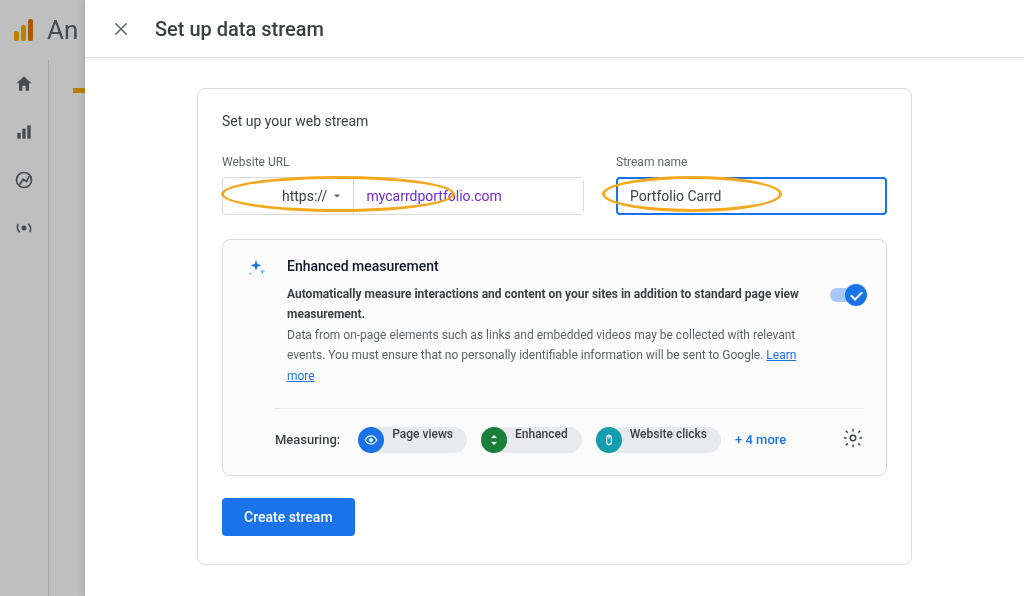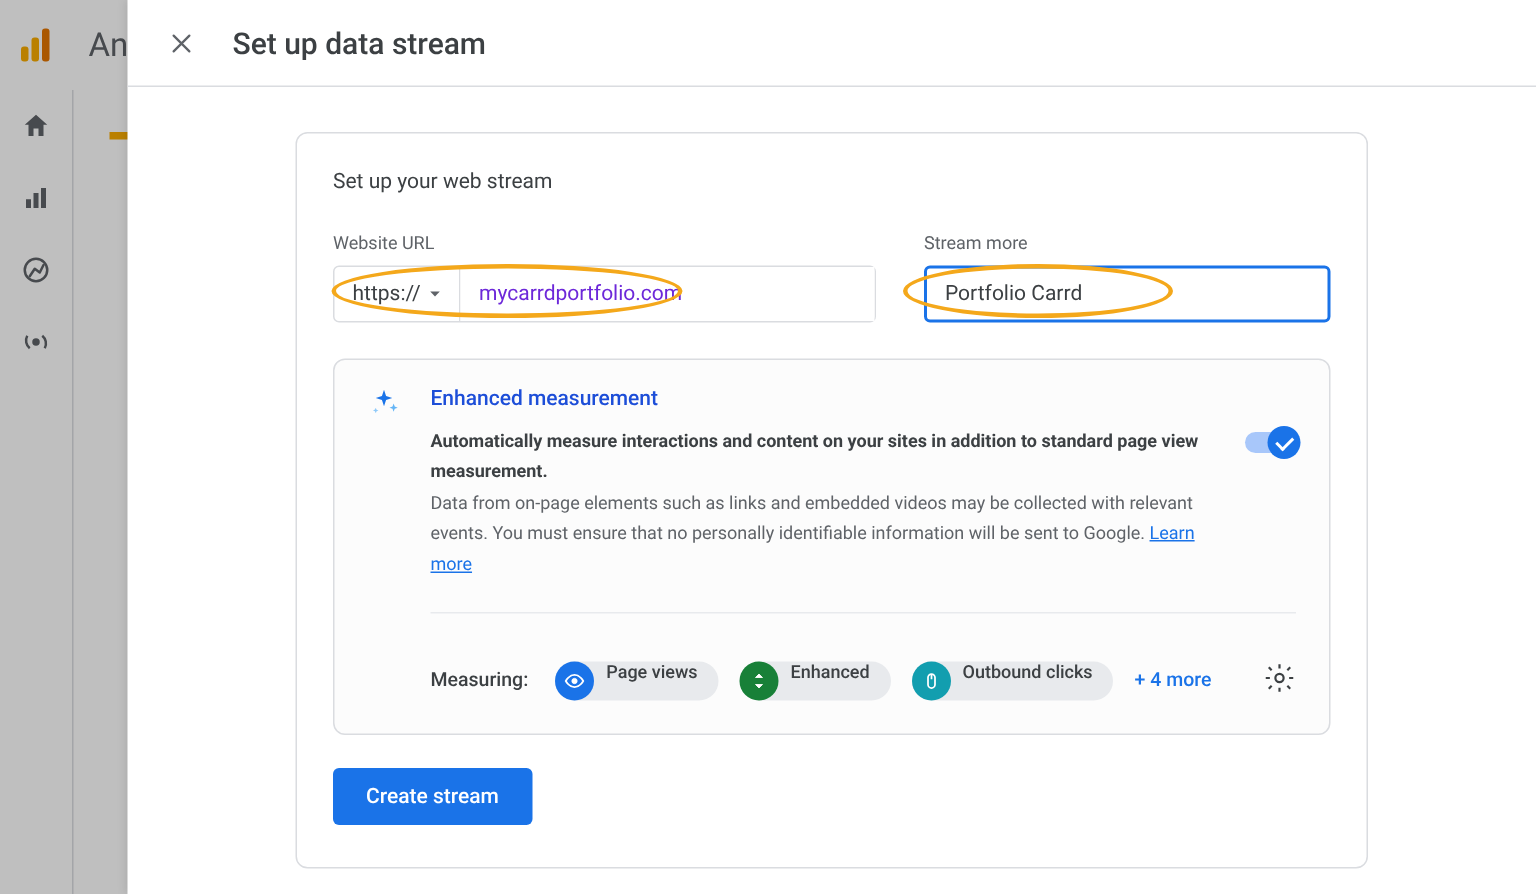--- a/index.html
+++ b/index.html
@@ -5,21 +5,21 @@
 * { margin: 0; padding: 0; box-sizing: border-box; font-family: 'Google Sans', Roboto, Arial, sans-serif; }
 body { width: 1024px; height: 596px; overflow: hidden; position: relative; background: #fff; }
 
 .bg-overlay { position: absolute; inset: 0; background: rgba(0,0,0,0.25); z-index: 0; }
 
 .bg-topbar { position: absolute; top: 0; left: 0; right: 0; height: 60px; background: #fff; display: flex; align-items: center; padding: 0 14px; gap: 14px; z-index: 0; }
 .ga-logo { display: flex; align-items: flex-end; gap: 2px; }
 .ga-logo .b1 { width: 5px; height: 10px; background: #f9ab00; border-radius: 2px; }
 .ga-logo .b2 { width: 5px; height: 16px; background: #f9ab00; border-radius: 2px; }
 .ga-logo .b3 { width: 5px; height: 22px; background: #e37400; border-radius: 2px; }
-.bg-title { color: #5f6368; font-size: 22px; margin-left: 12px; }
+.bg-title { color: #5f6368; font-size: 26px; }
 
 .bg-sidebar { position: absolute; top: 60px; left: 0; width: 48px; bottom: 0; background: #fff; display: flex; flex-direction: column; align-items: center; padding-top: 14px; gap: 24px; z-index: 0; }
 .bg-sidebar svg { width: 20px; height: 20px; fill: none; stroke: #5f6368; stroke-width: 2; }
 .bg-sidebar .filled { fill: #5f6368; stroke: none; }
 
 .bg-accent { position: absolute; top: 88px; left: 73px; width: 22px; height: 5px; background: #f9ab00; z-index: 0; }
 .bg-divider { position: absolute; top: 60px; left: 48px; width: 1px; bottom: 0; background: #dadce0; z-index: 0; }
 
 .modal-panel { position: absolute; top: 0; left: 85px; right: 0; bottom: 0; background: #fff; z-index: 1; box-shadow: -2px 0 6px rgba(0,0,0,0.1); }
 .modal-header { height: 58px; border-bottom: 1px solid #dadce0; display: flex; align-items: center; padding: 0 24px; gap: 22px; }
@@ -30,46 +30,46 @@
 .modal-body { padding: 30px 112px; }
 .card { border: 1px solid #dadce0; border-radius: 8px; padding: 24px 24px 28px; }
 .card-sub { font-size: 14px; color: #3c4043; margin-bottom: 26px; }
 
 .form-row { display: flex; gap: 32px; margin-bottom: 24px; position: relative; }
 .field { display: flex; flex-direction: column; gap: 8px; }
 .field-url { flex: 0 0 362px; }
 .field-name { flex: 1; }
 .field-label { font-size: 12px; color: #5f6368; }
 
-.url-group { display: flex; border: 1px solid #dadce0; border-radius: 4px; height: 38px; }
+.url-group { display: flex; border: 1px solid #dadce0; border-radius: 4px; height: 38px; padding-left: 47px; }
 .protocol { display: flex; align-items: center; padding: 0 12px; border-right: 1px solid #dadce0; gap: 6px; font-size: 14px; color: #3c4043; cursor: pointer; }
 .protocol svg { width: 8px; height: 8px; fill: #5f6368; }
 .url-input { flex: 1; border: none; outline: none; padding: 0 12px; font-size: 14px; color: #6d28d9; }
 
 .name-input { height: 38px; border: 2px solid #1a73e8; border-radius: 4px; padding: 0 12px; font-size: 14px; color: #3c4043; outline: none; width: 100%; }
 
 .callout { position: absolute; border: 3px solid #f4a81b; border-radius: 50%; pointer-events: none; }
 .callout-1 { width: 234px; height: 36px; top: 21px; left: -1px; }
 .callout-2 { width: 180px; height: 36px; top: 21px; left: 380px; }
 
 .em-box { border: 1px solid #dadce0; border-radius: 8px; padding: 18px 22px 22px; background: #fcfcfc; }
 .em-head { display: flex; align-items: flex-start; gap: 20px; }
 .sparkle { width: 22px; flex-shrink: 0; }
 .sparkle svg { width: 22px; height: 22px; }
 .em-content { flex: 1; }
-.em-title { font-size: 14px; font-weight: 500; color: #1d4ed8; margin-bottom: 10px; }
+.em-title { font-size: 14px; font-weight: 500; color: #0f172a; margin-bottom: 10px; }
 .em-desc { font-size: 12px; color: #5f6368; line-height: 1.7; }
 .em-bold { font-weight: 700; color: #3c4043; }
 .em-link { color: #1a73e8; text-decoration: underline; cursor: pointer; }
 
 .toggle { position: relative; width: 34px; height: 14px; background: #a8c7fa; border-radius: 7px; flex-shrink: 0; margin-top: 30px; cursor: pointer; }
 .toggle-knob { position: absolute; right: -3px; top: -4px; width: 22px; height: 22px; background: #1a73e8; border-radius: 50%; display: flex; align-items: center; justify-content: center; }
 .toggle-knob::after { content: ""; width: 9px; height: 5px; border-left: 2px solid #fff; border-bottom: 2px solid #fff; transform: rotate(-45deg); margin-top: -2px; }
 
-.measure-row { display: flex; align-items: center; gap: 14px; margin-top: 22px; padding-top: 32px; border-top: 1px solid #e8eaed; margin-left: 42px; }
+.measure-row { display: flex; align-items: center; gap: 14px; margin-top: 22px; padding-top: 18px; border-top: 1px solid #e8eaed; margin-left: 30px; }
 .measure-label { font-size: 13px; color: #3c4043; font-weight: 500; margin-right: 4px; }
 .chip { display: flex; align-items: flex-start; background: #e8eaed; border-radius: 14px; height: 26px; padding-right: 14px; font-size: 12px; color: #3c4043; font-weight: 500; }
 .chip-ico { width: 26px; height: 26px; border-radius: 50%; display: flex; align-items: center; justify-content: center; margin-right: 8px; }
 .chip-ico svg { width: 14px; height: 14px; fill: #fff; stroke: #fff; }
 .c-blue { background: #1a73e8; }
 .c-green { background: #188038; }
 .c-teal { background: #129eaf; }
 .more-link { color: #1a73e8; font-size: 13px; font-weight: 500; cursor: pointer; }
 .gear { margin-left: auto; cursor: pointer; }
 .gear svg { width: 22px; height: 22px; stroke: #3c4043; fill: none; stroke-width: 1.6; }
@@ -131,21 +131,21 @@
             <div class="protocol">
               <span>https://</span>
               <svg viewBox="0 0 10 10">
                   <path d="M1 3 L5 7 L9 3 Z"></path>
                 </svg>
             </div>
             <input class="url-input" value="mycarrdportfolio.com" style="">
           </div>
         </div>
         <div class="field field-name">
-          <span class="field-label">Stream more</span>
+          <span class="field-label">Stream name</span>
           <input class="name-input" value="Portfolio Carrd" style="">
         </div>
         <div class="callout callout-1"></div>
         <div class="callout callout-2"></div>
       </div>
 
       <div class="em-box">
         <div class="em-head">
           <span class="sparkle">
             <svg viewBox="0 0 24 24">
@@ -189,21 +189,21 @@
             <span>Enhanced</span>
           </span>
 
           <span class="chip">
             <span class="chip-ico c-teal">
                 <svg viewBox="0 0 24 24">
                   <rect x="8" y="4" width="8" height="16" rx="4" fill="none" stroke-width="2"></rect>
                   <line x1="12" y1="4" x2="12" y2="10" stroke-width="2"></line>
                 </svg>
               </span>
-            <span>Outbound clicks</span>
+            <span>Website clicks</span>
           </span>
 
           <span class="more-link">+ 4 more</span>
 
           <span class="gear">
             <svg viewBox="0 0 24 24">
                 <circle cx="12" cy="12" r="3"></circle>
                 <path d="M12 2v3M12 19v3M4.2 4.2l2.1 2.1M17.7 17.7l2.1 2.1M2 12h3M19 12h3M4.2 19.8l2.1-2.1M17.7 6.3l2.1-2.1"></path>
               </svg>
           </span>

